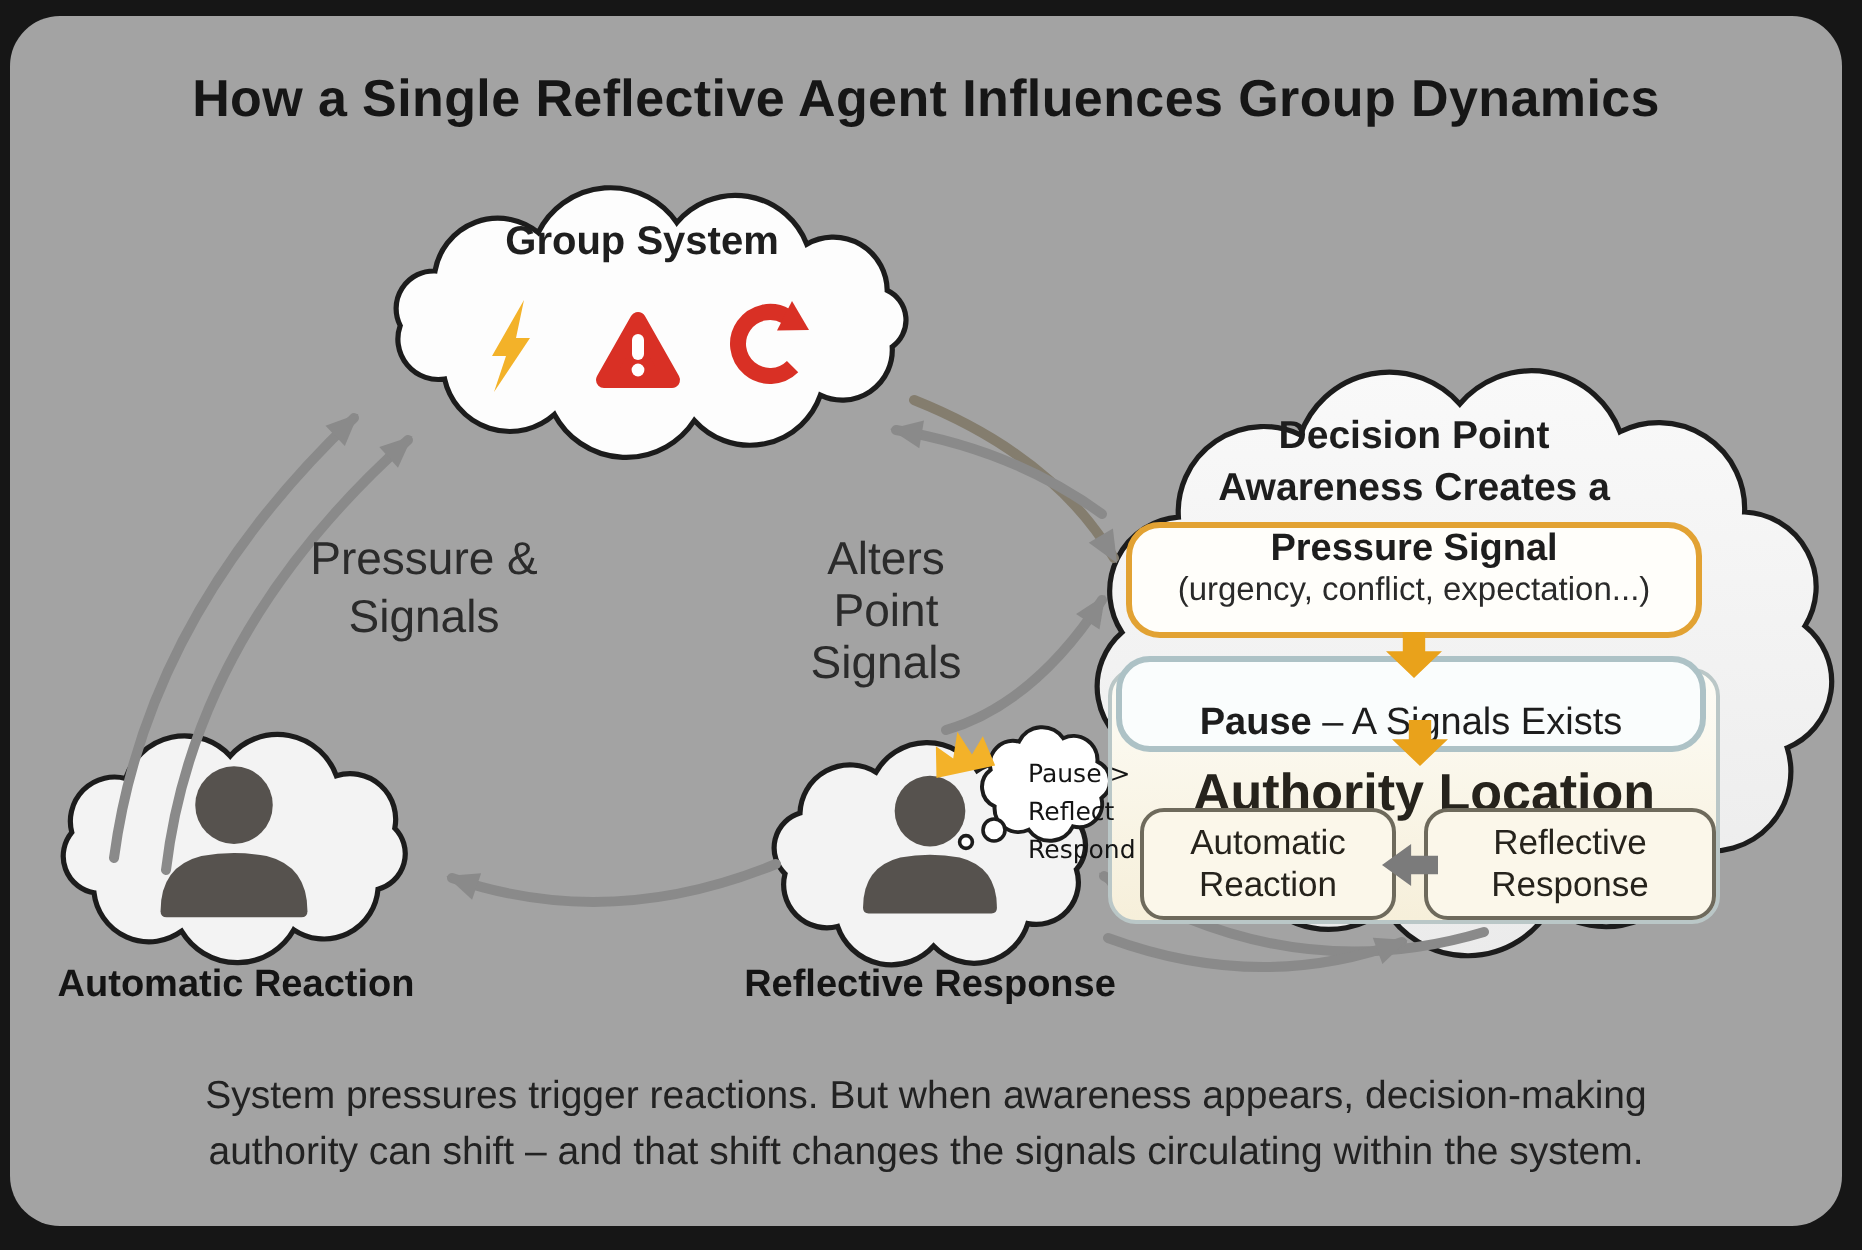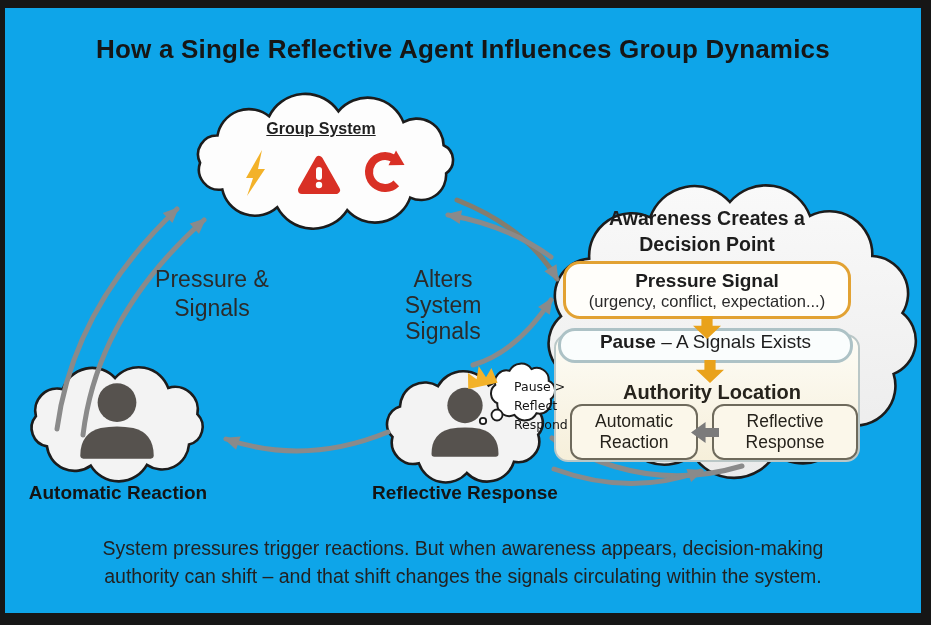--- a/index.html
+++ b/index.html
@@ -2,21 +2,21 @@
 <html><head>
 <meta charset="utf-8">
 <style>
   html,body{margin:0;padding:0;}
   body{
     width:931px;height:625px;position:relative;background:#161616;
     font-family:"Liberation Sans",sans-serif;overflow:hidden;
   }
   .canvas{
     position:absolute;left:5px;top:8px;width:916px;height:605px;
-    background:#0ea5e9;overflow:hidden;
+    background:#a3a3a3;overflow:hidden;border-radius:25px;
   }
   svg.layer{position:absolute;left:0;top:0;z-index:0;}
   .cloud{stroke:#1c1c1c;stroke-width:2.6;}
   .cloud-white{fill:#fdfdfd;}
   .cloud-gray{fill:#f3f3f3;}
   .cloud-big{fill:url(#gcl);}
   .bubble{fill:#ffffff;stroke-width:2;}
   .bubble-dot{fill:#ffffff;stroke:#1c1c1c;stroke-width:1.8;}
   .arrow{fill:none;stroke:var(--arrow-gray,#8a8a8a);stroke-width:5;stroke-linecap:round;}
   .arrow.dark{stroke:#847d6e;}
@@ -26,44 +26,44 @@
   .bolt{fill:var(--bolt-yellow,#f3b229);}
   .warn-tri{fill:var(--alert-red,#d93025);stroke:var(--alert-red,#d93025);
     stroke-width:8;stroke-linejoin:round;}
   .warn-mark{fill:#ffffff;}
   .cycle{fill:none;stroke:var(--alert-red,#d93025);stroke-width:8;}
   .cycle-head{fill:var(--alert-red,#d93025);}
 
   .ov{position:absolute;z-index:2;}
   .title{left:0;right:0;top:26px;text-align:center;font-size:26px;font-weight:600;
     color:#161616;letter-spacing:.2px;}
-  .group-label{left:316px;top:112px;transform:translateX(-50%);
-    font-size:16px;font-weight:700;color:#1f1f1f;white-space:nowrap;text-decoration:underline;}
+  .group-label{left:316px;top:102px;transform:translateX(-50%);
+    font-size:20px;font-weight:700;color:#1f1f1f;white-space:nowrap;}
   .flow-label{transform:translateX(-50%);text-align:center;font-size:23px;
     color:#2b2b2b;white-space:nowrap;}
   .label-pressure{left:207px;top:257px;line-height:29px;}
   .label-alters{left:438px;top:258px;line-height:26px;text-align:center;}
   .aw-heading{left:702px;top:197px;transform:translateX(-50%);text-align:center;
     font-size:19.5px;font-weight:600;color:#1d1d1d;line-height:26px;white-space:nowrap;}
 
   .panel{left:549px;top:326px;width:306px;height:128px;z-index:1;
     background:linear-gradient(#fdfcf6,#f6efda);
     border:2px solid #bac7c7;border-radius:14px;box-sizing:border-box;}
-  .pause-box{left:553px;top:320px;width:295px;height:35px;box-sizing:border-box;
+  .pause-box{left:553px;top:320px;width:295px;height:48px;box-sizing:border-box;
     background:#fafdfd;border:3px solid #adc2c6;border-radius:17px;
-    display:flex;align-items:flex-start;justify-content:center;
+    display:flex;align-items:flex-end;justify-content:center;
     font-size:19px;color:#1d1d1d;white-space:pre;}
   .pause-box b{font-weight:700;}
   .pressure-box{left:558px;top:253px;width:288px;height:58px;box-sizing:border-box;
     background:#fffefa;border:3px solid #e2a233;border-radius:17px;
-    display:flex;flex-direction:column;align-items:center;justify-content:center;}
+    display:flex;flex-direction:column;align-items:center;}
   .pressure-title{font-size:19px;font-weight:700;color:#1d1d1d;line-height:22px;}
   .pressure-sub{font-size:16.5px;color:#2a2a2a;line-height:19px;}
   .authority-title{left:707px;top:373px;transform:translateX(-50%);
-    font-size:20px;font-weight:700;color:#26231c;white-space:nowrap;}
+    font-size:26px;font-weight:700;color:#26231c;white-space:nowrap;}
   .opt-box{box-sizing:border-box;background:#fbf7ea;border:2.5px solid #6e6a5c;
     border-radius:12px;display:flex;align-items:center;justify-content:center;
     text-align:center;font-size:17.5px;font-weight:500;color:#26231c;line-height:21px;}
   .opt-auto{left:565px;top:396px;width:128px;height:56px;}
   .opt-refl{left:707px;top:396px;width:146px;height:56px;}
 
   .blk{z-index:3;}
   .blk-down{width:28px;height:23px;background:var(--accent-orange,#e9a21b);
     clip-path:polygon(30% 0,70% 0,70% 42%,100% 42%,50% 100%,0 42%,30% 42%);}
   .oa1{left:688px;top:308px;}
@@ -144,27 +144,27 @@
 
   <div class="ov group-label">Group System</div>
 
   <div class="ov flow-label label-pressure">
     <div>Pressure &amp;</div>
     <div>Signals</div>
   </div>
 
   <div class="ov flow-label label-alters">
     <div>Alters</div>
-    <div>System</div>
+    <div>Point</div>
     <div>Signals</div>
   </div>
 
   <div class="ov aw-heading">
+    <div>Decision Point</div>
     <div>Awareness Creates a</div>
-    <div>Decision Point</div>
   </div>
 
   <div class="ov panel"></div>
 
   <div class="ov pressure-box">
     <div class="pressure-title">Pressure Signal</div>
     <div class="pressure-sub">(urgency, conflict, expectation...)</div>
   </div>
 
   <div class="ov blk blk-down oa1"></div>

